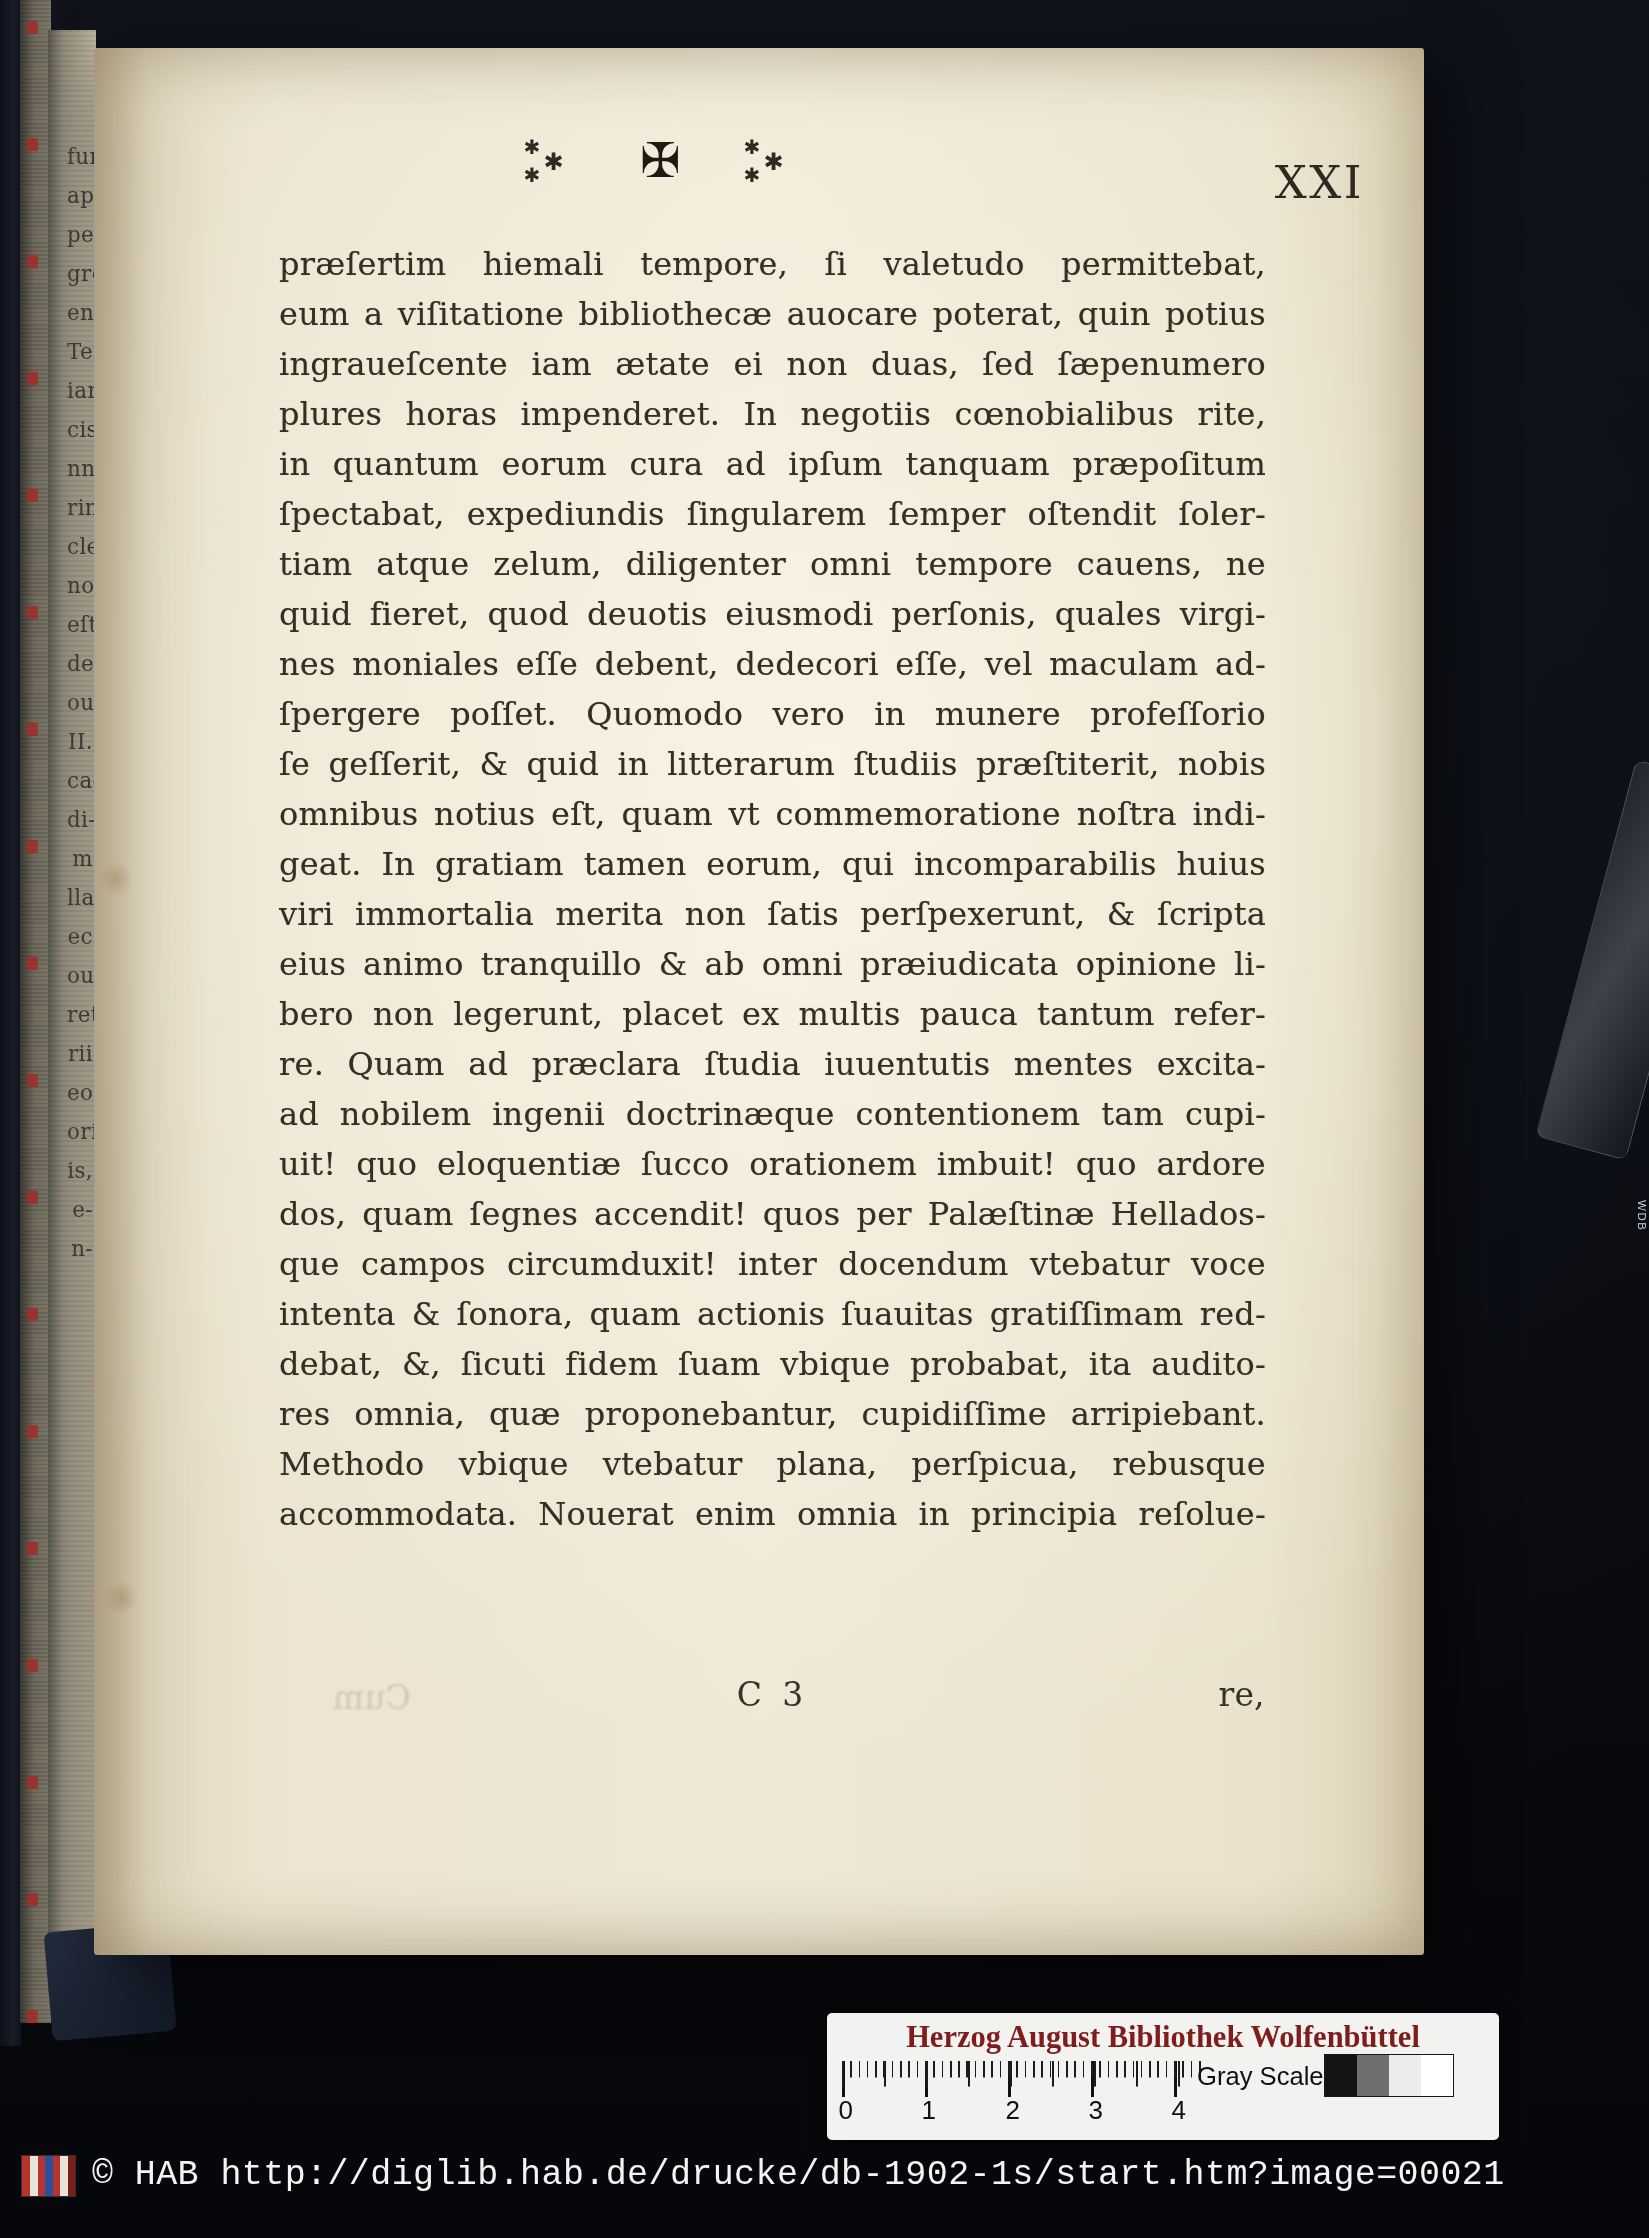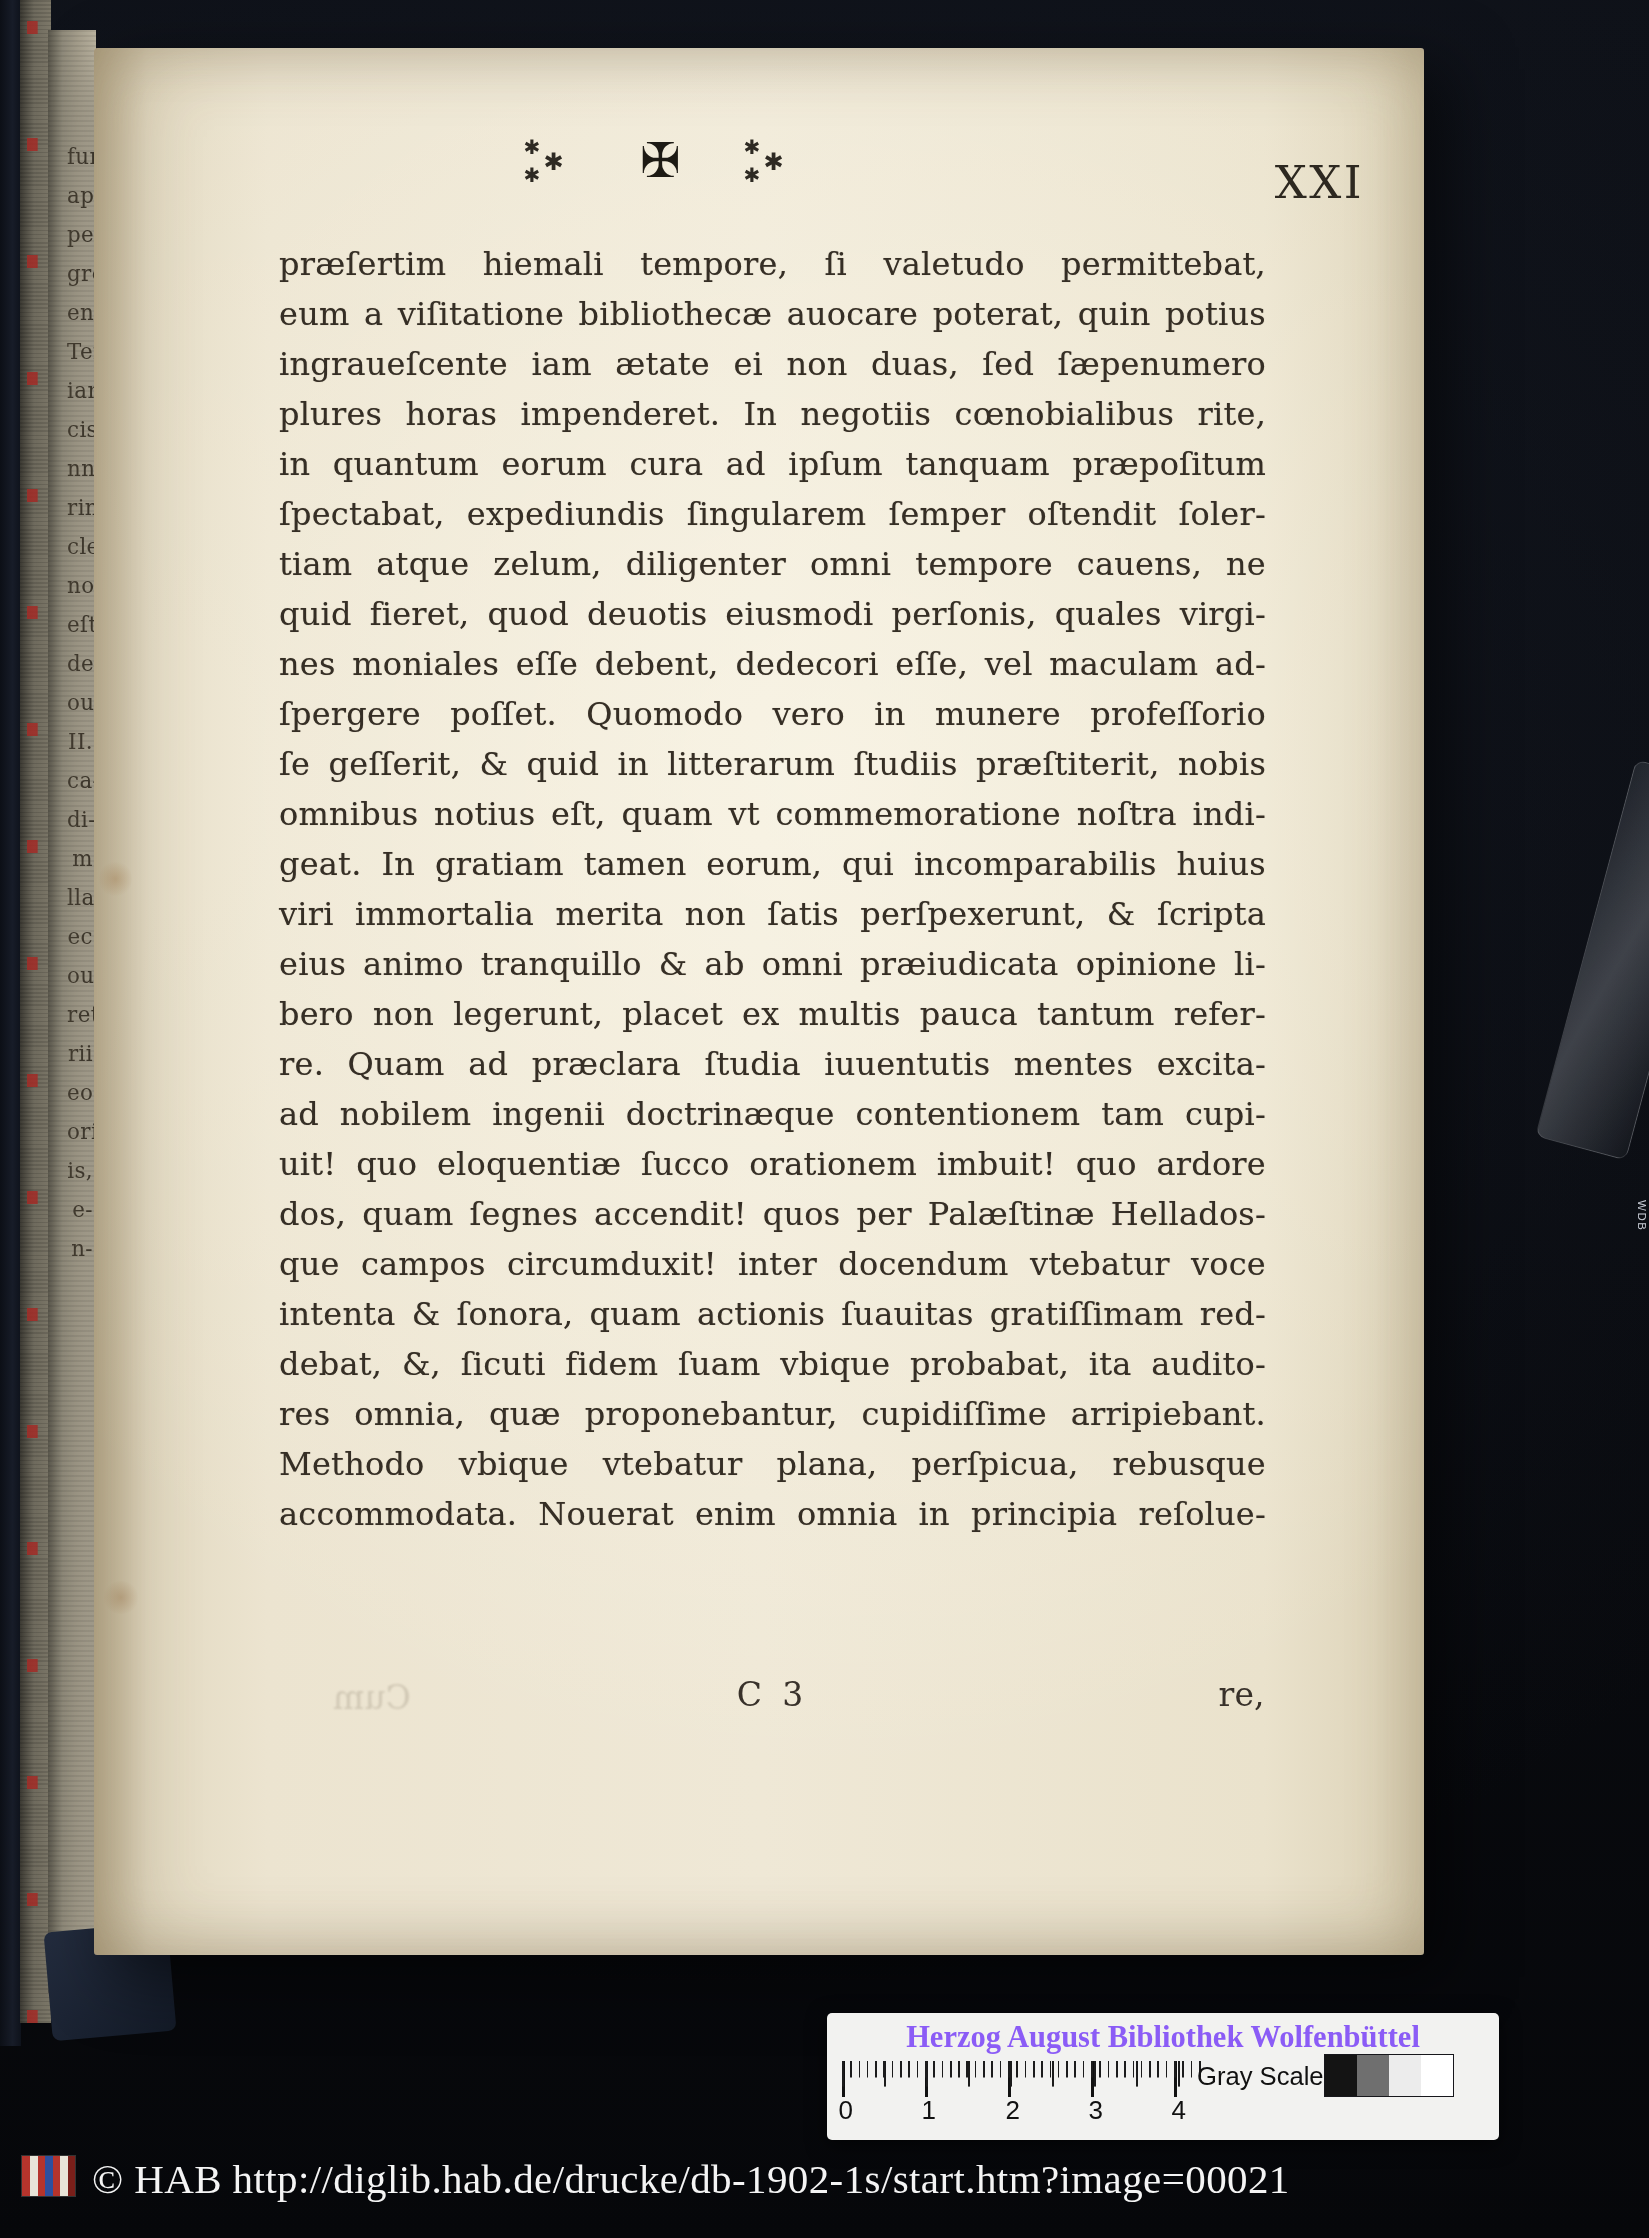--- a/index.html
+++ b/index.html
@@ -71,41 +71,41 @@
 
   
   .plastic-strip{position:absolute;right:-28px;top:765px;width:92px;height:388px;border-radius:10px;
     transform:rotate(15deg);border:0.8px solid rgba(255,255,255,.12);
     background:linear-gradient(105deg,rgba(205,215,230,.10),rgba(240,246,255,.22) 45%,rgba(175,185,200,.05));}
 
   
   .scale-card{position:absolute;left:827px;top:2013px;width:672px;height:127px;border-radius:5px;
     background:#f2f2f0;box-shadow:0 5px 20px rgba(0,0,0,.6);font-family:"Liberation Serif",serif;}
   .card-title{position:absolute;left:0;top:6.6px;width:100%;text-align:center;font-weight:bold;
-    font-size:30.5px;color:#8b5cf6;}
+    font-size:30.5px;color:#7f1d1d;}
   .ticks{position:absolute;left:11.5px;top:48px;width:366px;height:36px;
     background:
       repeating-linear-gradient(90deg,#1c1c1c 0 1.6px,rgba(0,0,0,0) 1.6px 8.3px) 3.3px 0 / 360px 16.5px no-repeat,
       repeating-linear-gradient(90deg,#1c1c1c 0 1.6px,rgba(0,0,0,0) 1.6px 42px) 3.3px 0 / 360px 25.6px no-repeat,
       repeating-linear-gradient(90deg,#111 0 2.5px,rgba(0,0,0,0) 2.5px 83px) 3.3px 0 / 340px 36px no-repeat;}
   .nums{position:absolute;left:11.5px;top:82px;width:366px;height:33px;font-family:"Liberation Sans",sans-serif;}
   .num{position:absolute;top:0;font-size:26px;color:#111;transform:translateX(-35%);}
   .num:nth-child(1){left:5px;}.num:nth-child(2){left:88px;}.num:nth-child(3){left:172px;}
   .num:nth-child(4){left:255px;}.num:nth-child(5){left:338px;}
   .gs-label{position:absolute;left:370px;top:49px;font-family:"Liberation Sans",sans-serif;
     font-size:25.6px;color:#111;}
   .patches{position:absolute;left:497px;top:41px;display:flex;border:1.6px solid #17171c;background:#fff;}
   .patch{width:32px;height:41px;}
 
   
   .color-strip{position:absolute;left:21.4px;top:2155px;width:53px;height:40px;display:flex;
     border:0.8px solid #333;}
   .cbar{flex:1;height:100%;}
-  .caption{position:absolute;left:92px;top:2155px;font-family:Liberation Serif, serif;
-    font-size:41px;color:#f4f4f4;letter-spacing:0.4px;}
+  .caption{position:absolute;left:92px;top:2155px;font-family:Liberation Mono, monospace;
+    font-size:35px;color:#f4f4f4;letter-spacing:0.4px;}
   .side-label{position:absolute;right:1.6px;top:1200px;writing-mode:vertical-rl;
     font-family:"Liberation Sans",sans-serif;font-size:11.5px;color:#c9cdd6;letter-spacing:1.6px;}
 </style>
 </head>
 <body>
 
 <div class="stage">
 
   <div class="book-cover-edge"></div>
 

